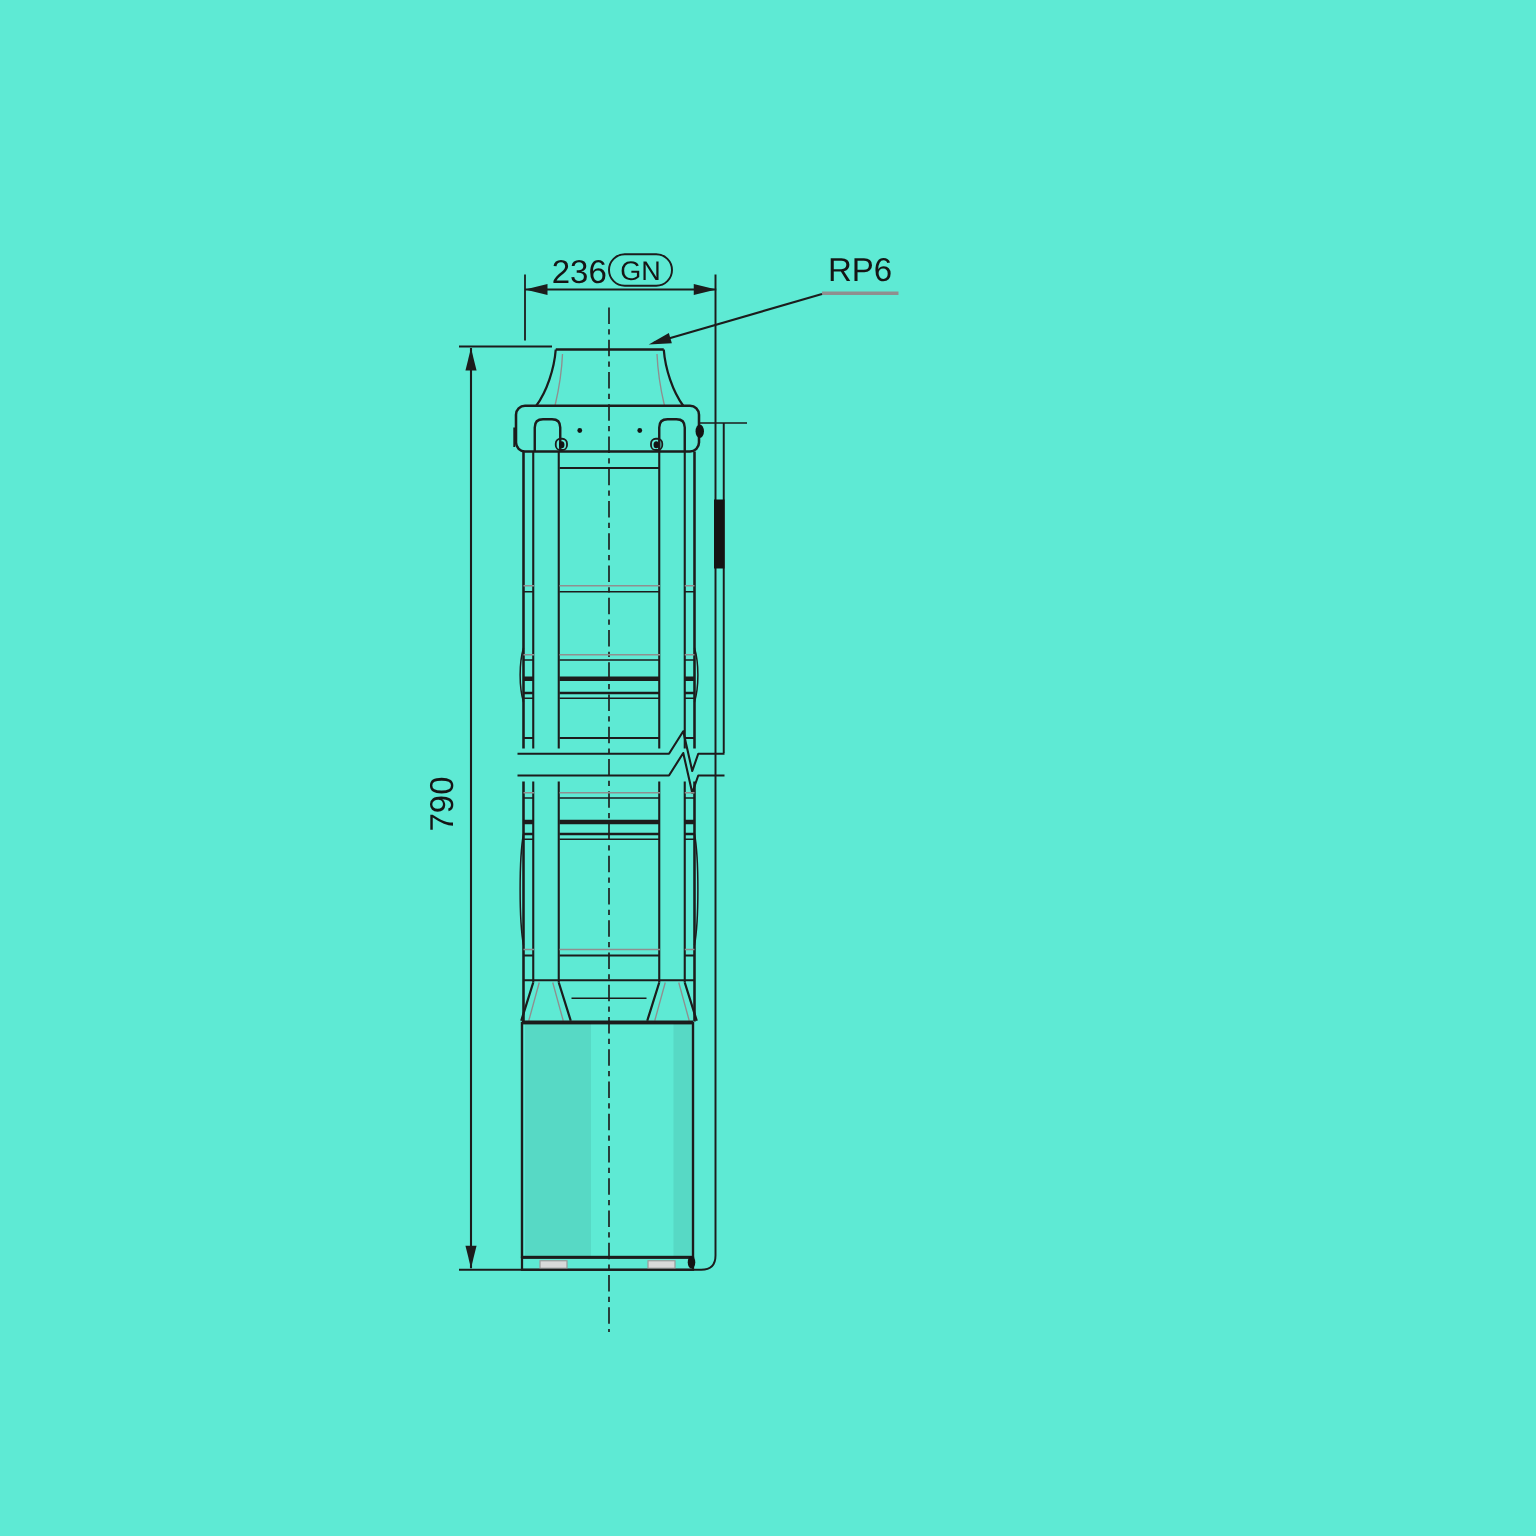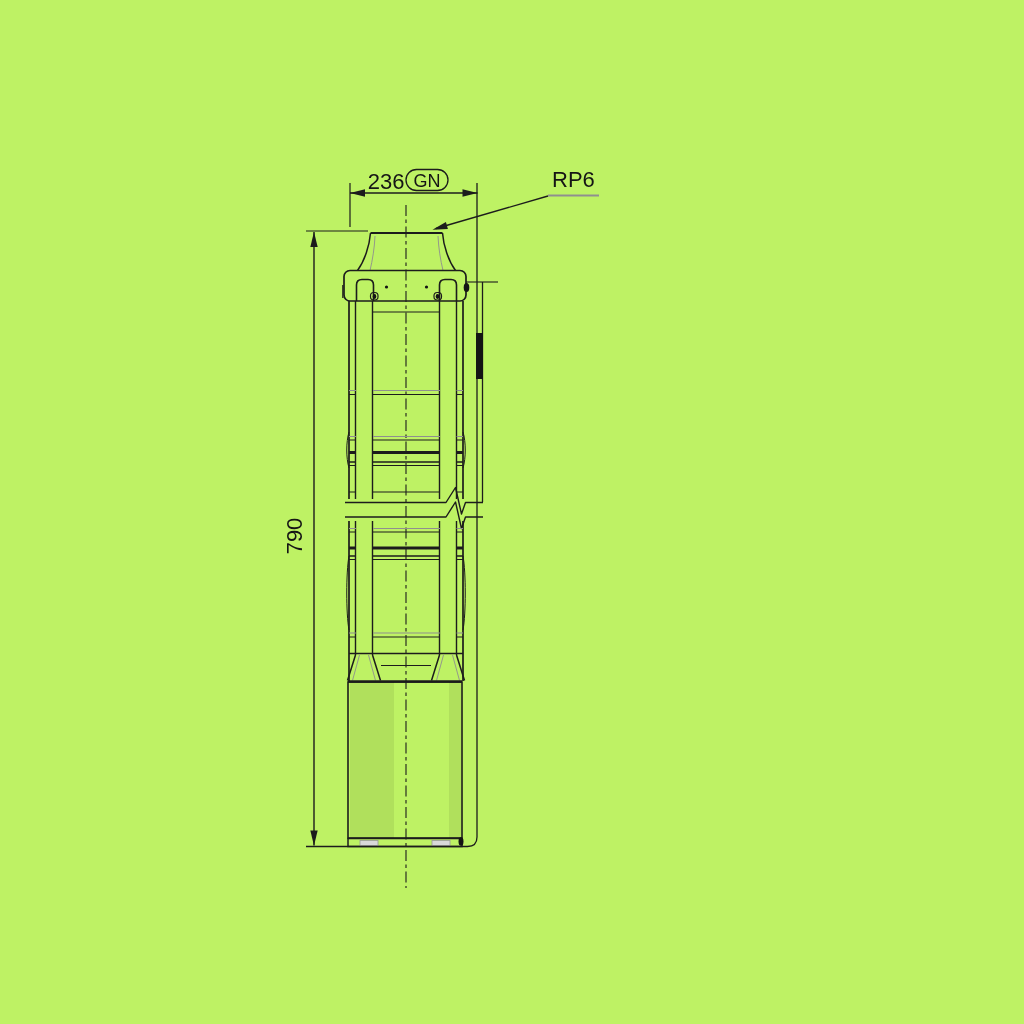--- a/index.html
+++ b/index.html
@@ -1,16 +1,16 @@
 <!DOCTYPE html>
 <html><head>
 <meta charset="utf-8">
 <style>
   html,body{margin:0;padding:0;background:#ffffff;}
-  .canvas{position:relative;width:1024px;height:1024px;background:#bef264;overflow:hidden;}
+  .canvas{position:relative;width:1024px;height:1024px;background:#5eead4;overflow:hidden;}
   svg{display:block;}
   .txt{font-family:"Liberation Sans","DejaVu Sans",sans-serif;fill:#151515;}
   .ln{stroke:#1c1c1c;fill:none;}
   .soft{stroke:#8f8f8f;fill:none;}
 </style>
 </head>
 <body>
 
 <div class="canvas">
 <svg width="1024" height="1024" viewBox="0 0 1024 1024">

